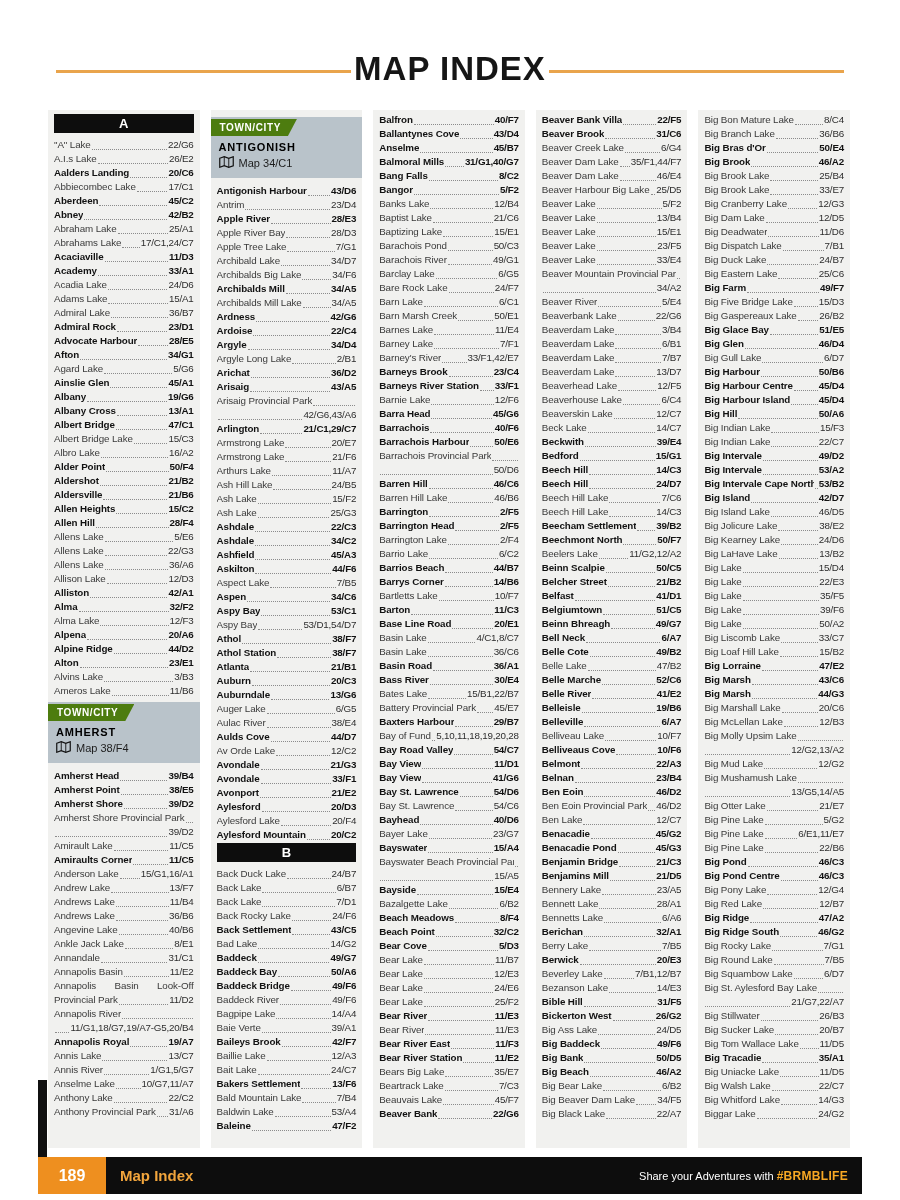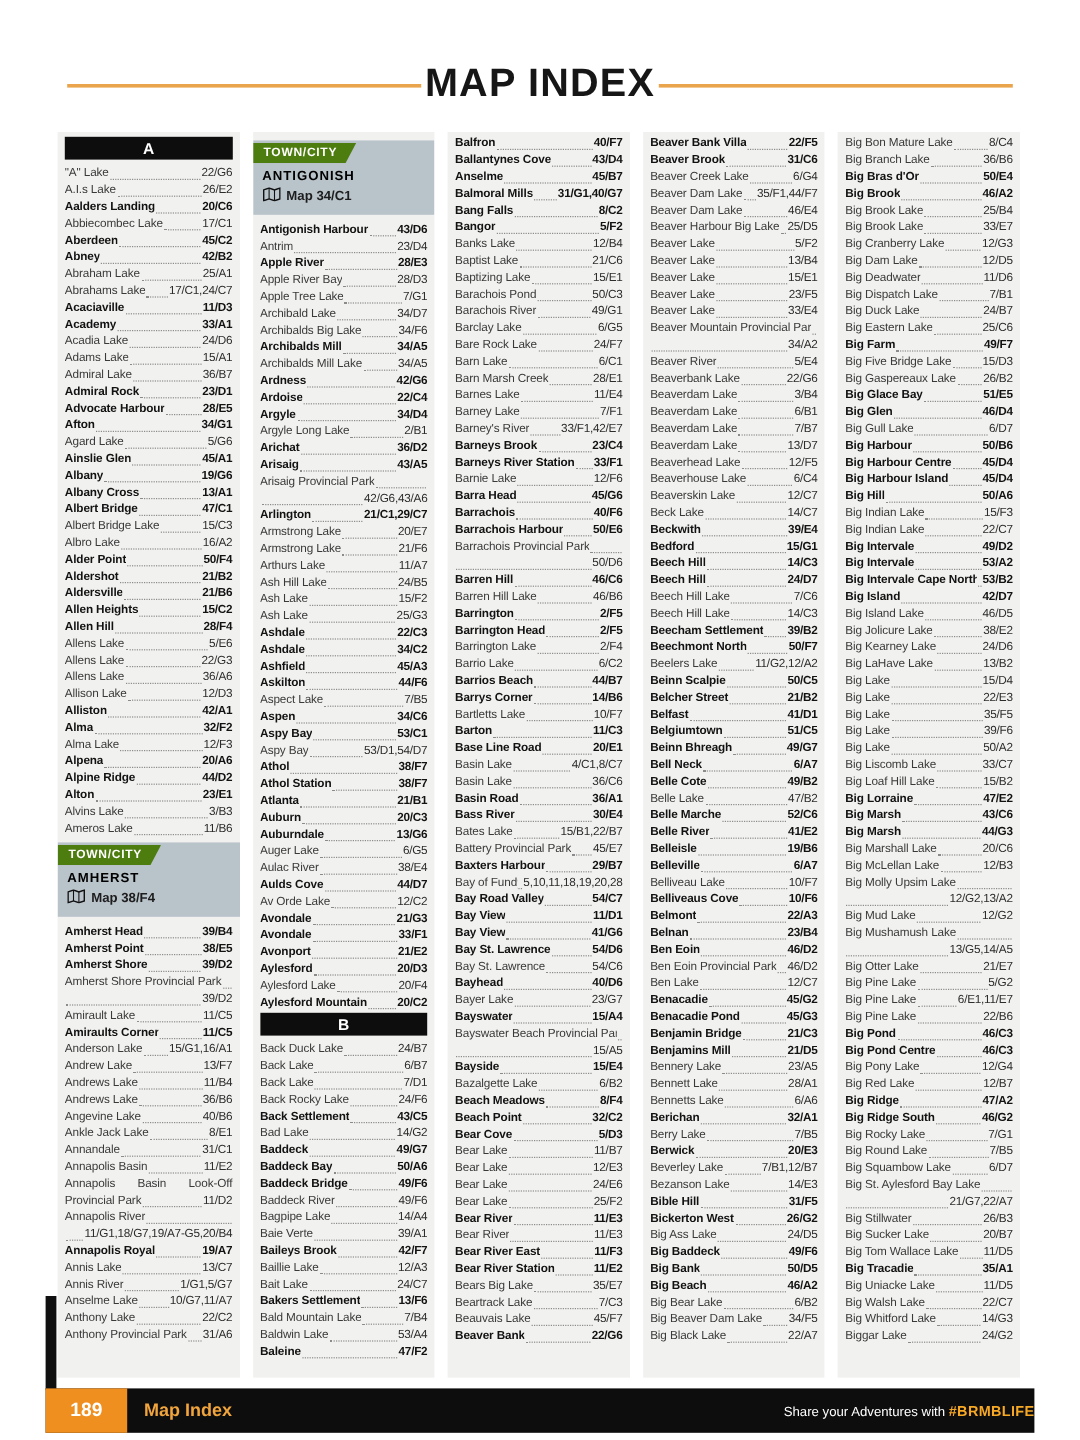--- a/index.html
+++ b/index.html
@@ -22,29 +22,29 @@
   .row .dots{flex:1;min-width:3px;border-bottom:1.3px dotted #8b8b8b;margin:0 1px 2.5px 1px;}
   .row .ref{color:#2d2d2d;flex-shrink:0;letter-spacing:-0.2px;}
   .row.b .nm,.row.b .ref{font-weight:700;color:#121212;}
   .row.jrow{justify-content:space-between;}
 
   .town{background:var(--townbg,#B9C3CA);margin:4px -6px 6px;padding:0 8px 8px;}
   .towntag{display:inline-block;background:#4d7c0f;color:#fff;font-weight:700;font-size:10px;
            letter-spacing:.6px;padding:3px 16px 3px 9px;margin-left:-8px;
            clip-path:polygon(0 0,100% 0,calc(100% - 9px) 100%,0 100%);}
   .townname{font-weight:700;font-size:11px;letter-spacing:.8px;color:#000000;margin-top:5px;}
-  .townmap{font-size:11px;font-weight:700;color:#1d1d1d;margin-top:3px;display:flex;align-items:center;gap:5px;}
+  .townmap{font-size:11px;font-weight:400;color:#1d1d1d;margin-top:3px;display:flex;align-items:center;gap:5px;}
 
   .sidetab{position:absolute;left:38px;bottom:42px;width:9px;height:78px;background:#101010;}
   .footer{position:absolute;left:38px;right:38px;bottom:6px;height:37px;background:#0d0d0d;
           display:flex;align-items:center;}
   .pagenum{background:var(--footerbox,#EE8F1F);color:#fff;font-weight:700;font-size:16px;
            height:100%;width:68px;display:flex;align-items:center;justify-content:center;}
   .fsection{color:var(--section,#F2A53C);font-weight:700;font-size:15px;margin-left:14px;}
-  .ftag{margin-left:auto;font-size:11px;color:#fff;}
+  .ftag{margin-left:auto;margin-right:14px;font-size:11px;color:#fff;}
   .ftag b{color:var(--hashtag,#F7A824);font-size:12px;letter-spacing:.3px;}
 </style>
 </head>
 <body>
 
 <div class="hdr">
   <h1>MAP INDEX</h1>
 </div>
 <div class="hrule l"></div>
 <div class="hrule r"></div>
@@ -786,21 +786,21 @@
         <span class="ref">24/F7</span>
       </div>
       <div class="row">
         <span class="nm">Barn Lake</span>
         <span class="dots"></span>
         <span class="ref">6/C1</span>
       </div>
       <div class="row">
         <span class="nm">Barn Marsh Creek</span>
         <span class="dots"></span>
-        <span class="ref">28/E1</span>
+        <span class="ref">50/E1</span>
       </div>
       <div class="row">
         <span class="nm">Barnes Lake</span>
         <span class="dots"></span>
         <span class="ref">11/E4</span>
       </div>
       <div class="row">
         <span class="nm">Barney Lake</span>
         <span class="dots"></span>
         <span class="ref">7/F1</span>

